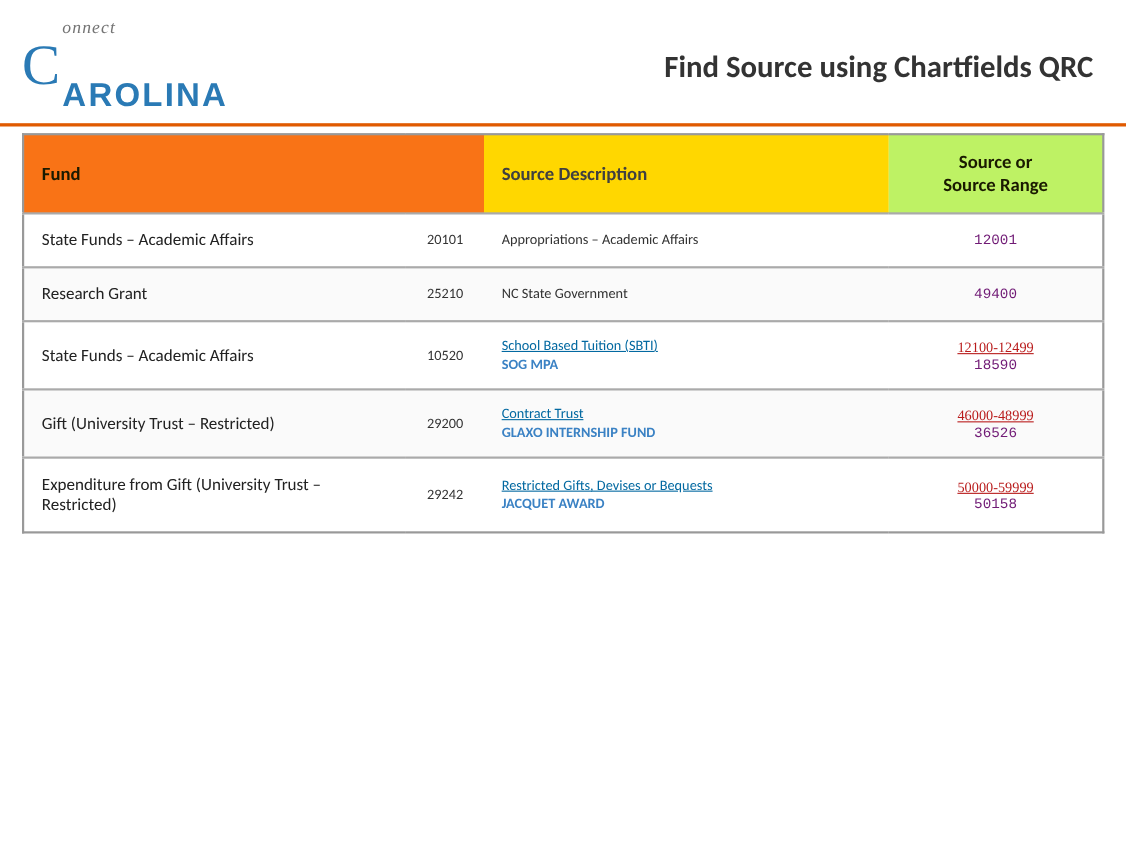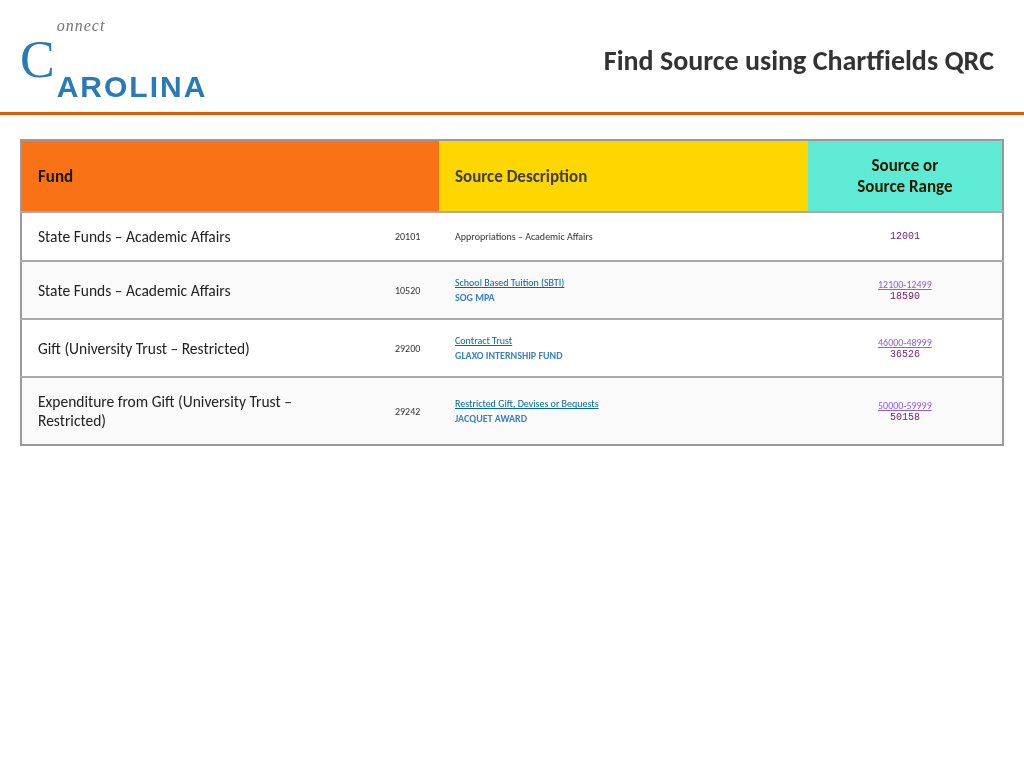--- a/index.html
+++ b/index.html
@@ -60,21 +60,21 @@
     .page-title {
       flex: 1;
       text-align: right;
       font-size: 28px;
       font-weight: 700;
       color: #333;
     }
 
     
     .table-container {
-      padding: 24px 20px 20px 20px;
+      padding: 6px 20px 20px 20px;
     }
 
     table {
       width: 100%;
       border-collapse: collapse;
       border: 2px solid #999;
     }
 
     thead tr th {
       padding: 14px 16px;
@@ -89,34 +89,34 @@
       width: 38%;
     }
 
     .th-source-desc {
       background-color: #ffd700;
       color: #404040;
       width: 34%;
     }
 
     .th-source-range {
-      background-color: #5eead4;
+      background-color: #bef264;
       color: #1a1a00;
       width: 18%;
       text-align: center;
     }
 
     tbody tr {
       border-top: 2px solid #aaa;
     }
 
     tbody td {
       padding: 14px 16px;
       vertical-align: middle;
-      font-size: 10px;
+      font-size: 13px;
       color: #222;
     }
 
     .td-fund-name {
       font-size: 15.5px;
     }
 
     .td-fund-code {
       text-align: center;
       color: #333;
@@ -138,22 +138,23 @@
 
     .source-sub {
       color: #3b82c4;
       font-weight: 600;
       display: block;
       margin-top: 2px;
     }
 
     .range-link {
       text-decoration: underline;
-      color: #8b5cf6;
-      display: block;
+      color: #b91c1c;
+      display: block;
+      font-family: Liberation Serif, serif;
     }
 
     .range-plain {
       display: block;
       color: #701a75;
       font-family: Liberation Mono, monospace;
     }
 
     tbody tr:nth-child(even) {
       background-color: #fafafa;
@@ -189,20 +190,28 @@
     <tbody id="table-body">
     <tr>
           <td class="td-fund-name">State Funds – Academic Affairs</td>
           <td class="td-fund-code">20101</td>
           <td class="td-source"><span>Appropriations – Academic Affairs</span></td>
           <td class="td-range">
             <span class="range-plain">12001</span>
           </td>
         </tr>
         <tr>
+          <td class="td-fund-name">Research Grant</td>
+          <td class="td-fund-code">25210</td>
+          <td class="td-source"><span>NC State Government</span></td>
+          <td class="td-range">
+            <span class="range-plain">49400</span>
+          </td>
+        </tr>
+        <tr>
           <td class="td-fund-name">State Funds – Academic Affairs</td>
           <td class="td-fund-code">10520</td>
           <td class="td-source">
             <span class="source-link">School Based Tuition (SBTI)</span>
             <span class="source-sub">SOG MPA</span>
           </td>
           <td class="td-range">
             <span class="range-link">12100-12499</span>
             <span class="range-plain">18590</span>
           </td>
@@ -216,21 +225,21 @@
           </td>
           <td class="td-range">
             <span class="range-link">46000-48999</span>
             <span class="range-plain">36526</span>
           </td>
         </tr>
         <tr>
           <td class="td-fund-name">Expenditure from Gift (University Trust – Restricted)</td>
           <td class="td-fund-code">29242</td>
           <td class="td-source">
-            <span class="source-link">Restricted Gift, Devises or Bequests</span>
+            <span class="source-link">Restricted Gifts, Devises or Bequests</span>
             <span class="source-sub">JACQUET AWARD</span>
           </td>
           <td class="td-range">
             <span class="range-link">50000-59999</span>
             <span class="range-plain">50158</span>
           </td>
         </tr>
       </tbody>
   </table>
 </div>

